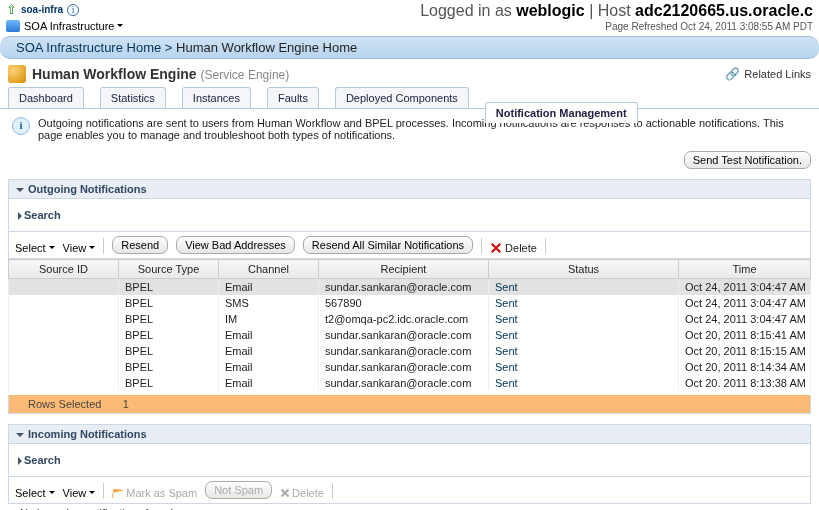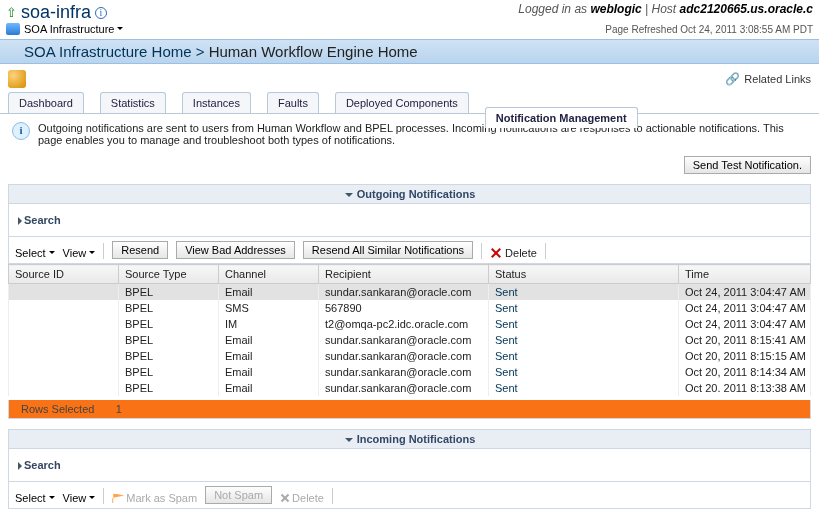--- a/index.html
+++ b/index.html
@@ -1,64 +1,64 @@
 <!DOCTYPE html>
 <html><head>
 <meta charset="utf-8">
 <style>
   html,body{margin:0;padding:0;font-family:Tahoma,Arial,sans-serif;font-size:11px;color:#222;background:#fff;}
   a{color:#035}
   .header{display:flex;justify-content:space-between;align-items:flex-start;padding:2px 6px 0 6px;}
   .header-left{display:flex;align-items:center;gap:4px;}
-  .soa-title{color:#036;font-size:18px;font-weight:normal;}
+  .soa-title{color:#036;font-size:10px;font-weight:bold;}
   .info-icon{color:#2b6fb6;font-size:10px;border:1px solid #2b6fb6;border-radius:50%;width:10px;height:10px;line-height:10px;text-align:center;font-family:serif;}
-  .host{color:#555;font-size:12px;font-style:italic;}
+  .host{color:#555;font-size:16px;}
   .host b{color:#000;}
   .subhead{display:flex;justify-content:space-between;align-items:center;padding:0 6px 4px 6px;font-size:11px;}
   .infra{display:flex;align-items:center;gap:4px;}
   .infra-icon{width:14px;height:12px;background:linear-gradient(#6fb8ff,#2a7bd6);border-radius:2px;}
   .refreshed{color:#555;font-size:10px;margin-left:16px;}
-  .bc-bar{background:linear-gradient(#cfe2f4,#b8d4ee);border-top:1px solid #9cc0e3;border-bottom:1px solid #9cc0e3;padding:3px 24px;font-size:15px;}
+  .bc-bar{background:linear-gradient(#cfe2f4,#b8d4ee);border-top:1px solid #9cc0e3;border-bottom:1px solid #9cc0e3;padding:3px 16px;font-size:13px;border-radius:10px;}
   .bc-bar a{color:#035;text-decoration:none;}
   .bc-bar span.sep{color:#035;}
   .title-row{display:flex;justify-content:space-between;align-items:center;padding:6px 8px 2px 8px;}
   .title-left{display:flex;align-items:center;gap:6px;}
   .wf-icon{width:18px;height:18px;background:radial-gradient(circle at 30% 30%, #ffd27a,#d68c00);border-radius:3px;position:relative;}
   .page-title{font-size:14px;font-weight:bold;color:#333;}
   .sub{color:#888;font-weight:normal;font-size:12px;}
   .related{display:flex;align-items:center;gap:4px;color:#333;}
   .link-icon{font-size:12px;color:#666;}
   .tabs{display:flex;align-items:flex-end;padding-left:8px;border-bottom:1px solid #b7c9d9;margin-top:2px;}
   .tab{padding:4px 10px;border:1px solid #b7c9d9;border-bottom:none;border-radius:3px 3px 0 0;background:#f4f6f9;margin-right:16px;color:#224;cursor:pointer;}
   .tab.active{background:#fff;font-weight:bold;position:relative;top:15px;}
   .hint{display:flex;gap:8px;align-items:flex-start;padding:8px 12px;}
   .hint-i{flex:0 0 16px;width:16px;height:16px;border-radius:50%;background:#dff1ff;border:1px solid #8bbbe5;color:#1b5a9a;text-align:center;line-height:15px;font-weight:bold;font-family:serif;}
   .right-btn{float:right;margin:2px 0 6px 0;}
-  .btn{background:linear-gradient(#fefefe,#e6e6e6);border:1px solid #aaa;padding:2px 8px;border-radius:0;font-size:11px;cursor:pointer;}
-  .section-head{background:#e9eef5;border:1px solid #cdd8e4;padding:3px 6px;font-weight:bold;color:#324764;margin:4px 8px 0 8px;display:flex;align-items:center;gap:4px;justify-content:center;}
+  .btn{background:linear-gradient(#fefefe,#e6e6e6);border:1px solid #aaa;padding:2px 8px;border-radius:7px;font-size:11px;cursor:pointer;}
+  .section-head{background:#e9eef5;border:1px solid #cdd8e4;padding:3px 6px;font-weight:bold;color:#324764;margin:4px 8px 0 8px;display:flex;align-items:center;gap:4px;}
   .disc{width:9px;height:9px;display:inline-block;position:relative;}
   .disc.collapse::before{content:"";position:absolute;border:4px solid transparent;border-top-color:#456;left:1px;top:3px;}
   .disc.expand::before{content:"";position:absolute;border:4px solid transparent;border-left-color:#456;left:3px;top:1px;}
   .search-row{margin:0 8px;border:1px solid #cdd8e4;border-top:none;padding:10px 6px;display:flex;align-items:center;gap:0;font-weight:bold;color:#324764;background:#fff;}
   .toolbar{margin:0 8px;border:1px solid #cdd8e4;border-top:none;padding:4px 6px;display:flex;align-items:flex-end;gap:8px;background:#fff;}
   .dd{color:#000;cursor:pointer;}
   .dd::after{content:"";display:inline-block;margin-left:3px;border:3px solid transparent;border-top-color:#000;vertical-align:middle;}
   .divider{width:1px;height:16px;background:#ccc;}
   .red-x{width:12px;height:12px;display:inline-block;position:relative;}
   .red-x::before,.red-x::after{content:"";position:absolute;left:5px;top:0;width:2px;height:12px;background:#c00;}
   .red-x::before{transform:rotate(45deg);} .red-x::after{transform:rotate(-45deg);}
   .grey-x{width:10px;height:10px;display:inline-block;position:relative;margin-right:2px;}
   .grey-x::before,.grey-x::after{content:"";position:absolute;left:4px;top:0;width:2px;height:10px;background:#aaa;}
   .grey-x::before{transform:rotate(45deg);} .grey-x::after{transform:rotate(-45deg);}
   table.grid{width:calc(100% - 16px);margin:0 8px;border-collapse:collapse;background:#fff;table-layout:fixed;}
-  table.grid th{background:linear-gradient(#f7f7f7,#e9e9e9);border:1px solid #ccc;padding:3px 6px;text-align:left;font-weight:normal;color:#222;}
+  table.grid th{background:linear-gradient(#f7f7f7,#e9e9e9);border:1px solid #ccc;padding:3px 6px;text-align:center;font-weight:normal;color:#222;}
   table.grid td{border-left:1px solid #eee;border-right:1px solid #eee;padding:2px 6px;white-space:nowrap;overflow:hidden;}
   .status-link{color:#035;text-decoration:none;}
   .time-col{text-align:right;}
-  .rows-sel{margin:4px 8px 10px 8px;padding:3px 12px;border:1px solid #cdd8e4;border-top:none;background:#f97316;color:#444;}
+  .rows-sel{margin:4px 8px 10px 8px;padding:3px 19px;border:1px solid #cdd8e4;border-top:none;background:#fdba74;color:#444;}
   .empty{margin:0 8px 8px 16px;padding:3px 4px;}
   .disabled{color:#aaa;}
   .flag{width:12px;height:10px;display:inline-block;background:#ffa54a;margin-right:2px;clip-path:polygon(0 0,100% 25%,0 50%,0 100%,8% 100%,8% 0);}
   .up-arrow{color:#1a8a1a;font-size:13px;}
   .content{overflow:hidden;}
 </style>
 </head>
 <body>
 
 <div class="content">
@@ -84,20 +84,23 @@
 
 <div class="bc-bar">
   <a href="#">SOA Infrastructure Home</a>
   <span class="sep"> &gt; </span>
   <span>Human Workflow Engine Home</span>
 </div>
 
 <div class="title-row">
   <div class="title-left">
     <span class="wf-icon"></span>
+    <span class="page-title">
+      <span>Human Workflow Engine</span> <span class="sub">(Service Engine)</span>
+    </span>
   </div>
   <div class="related">
     <span class="link-icon">🔗</span>
     <span>Related Links</span>
   </div>
 </div>
 
 <div class="tabs">
   <div class="tab">Dashboard</div>
   <div class="tab">Statistics</div>

